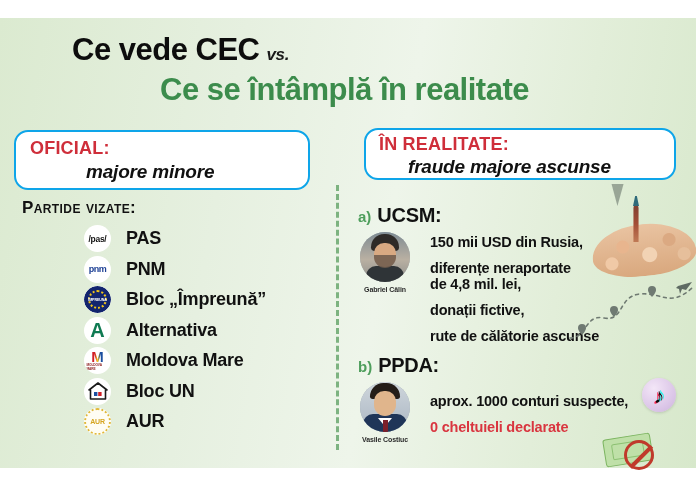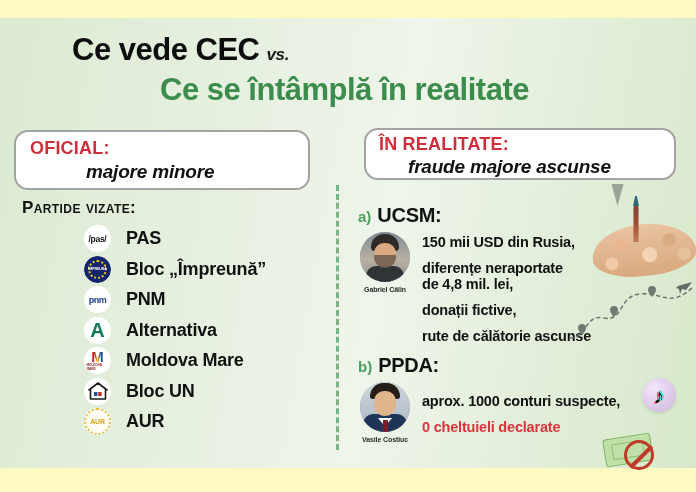--- a/index.html
+++ b/index.html
@@ -3,21 +3,21 @@
 <meta charset="utf-8">
 <style>
   html,body{margin:0;padding:0;}
   body{
     width:696px;height:492px;overflow:hidden;
     font-family:"Liberation Sans", sans-serif;
     background:#eef4e8;
   }
   #stage{
     position:relative;width:696px;height:492px;overflow:hidden;
-    background:#fef9c3;
+    background:#ffffff;
   }
   .band{
     position:absolute;left:0;right:0;
     background:linear-gradient(100deg,#dbead0 0%,#e6f0e0 32%,#eef5ea 55%,#e2eed9 78%,#d7e8cb 100%);
   }
   #band-main{top:18px;bottom:24px;}
 
   
   #title{position:absolute;left:0;right:0;top:28px;height:88px;}
   #title-line1{
@@ -31,21 +31,21 @@
   }
   #title-line2{
     position:absolute;left:160px;top:44px;
     font-size:31px;font-weight:bold;color:#3c8c4c;
     letter-spacing:-0.5px;white-space:nowrap;
   }
 
   
   .callout{
     position:absolute;background:#ffffff;
-    border:2px solid #a3a3a3;border-radius:14px;
+    border:2px solid #0ea5e9;border-radius:14px;
     box-sizing:border-box;
   }
   #callout-left{left:14px;top:130px;width:296px;height:60px;}
   #callout-right{left:364px;top:128px;width:312px;height:52px;}
 
   .callout-kicker{
     position:absolute;font-size:18px;font-weight:bold;
     color:#cf2e3a;letter-spacing:.2px;
   }
   .callout-sub{
@@ -134,21 +134,21 @@
   .case-body{display:flex;margin-top:5px;}
   .avatar-wrap{flex:0 0 54px;display:flex;flex-direction:column;align-items:center;}
   .avatar{
     width:50px;height:50px;border-radius:50%;overflow:hidden;position:relative;
     background:#9aa6ad;
   }
   .avatar-name{
     margin-top:4px;font-size:7px;font-weight:bold;color:#2b2b2b;
     white-space:nowrap;letter-spacing:-.1px;
   }
-  .case-lines{margin-left:10px;padding-top:2px;}
+  .case-lines{margin-left:18px;padding-top:2px;}
   .case-line{
     font-size:14.5px;color:#111;margin-bottom:9px;line-height:1.15;
     letter-spacing:-.2px;white-space:nowrap;
   }
   .case-line.b{font-weight:bold;}
   .case-line.red{color:#d9353f;font-weight:600;}
   .case-line .ind{display:block;text-align:right;}
 
   
   .avA-bg{position:absolute;inset:0;background:linear-gradient(180deg,#7e8b93 0%,#b9b0a2 55%,#8d8f8c 100%);}
@@ -248,34 +248,34 @@
 
     <div class="party-row">
       <div class="party-logo">
         <span class="lg-pas">/pas/</span>
       </div>
       <div class="party-name">PAS</div>
     </div>
 
     <div class="party-row">
       <div class="party-logo">
+        <span class="lg-pnm">pnm</span>
+      </div>
+      <div class="party-name">PNM</div>
+    </div>
+
+    <div class="party-row">
+      <div class="party-logo">
         <div class="lg-eu">
           <div class="lg-eu-stars">
             <span class="lg-eu-txt">ÎMPREUNĂ</span>
           </div>
         </div>
       </div>
       <div class="party-name">Bloc „Împreună”</div>
-    </div>
-
-    <div class="party-row">
-      <div class="party-logo">
-        <span class="lg-pnm">pnm</span>
-      </div>
-      <div class="party-name">PNM</div>
     </div>
 
     <div class="party-row">
       <div class="party-logo">
         <span class="lg-alt">A</span>
       </div>
       <div class="party-name">Alternativa</div>
     </div>
 
     <div class="party-row">

